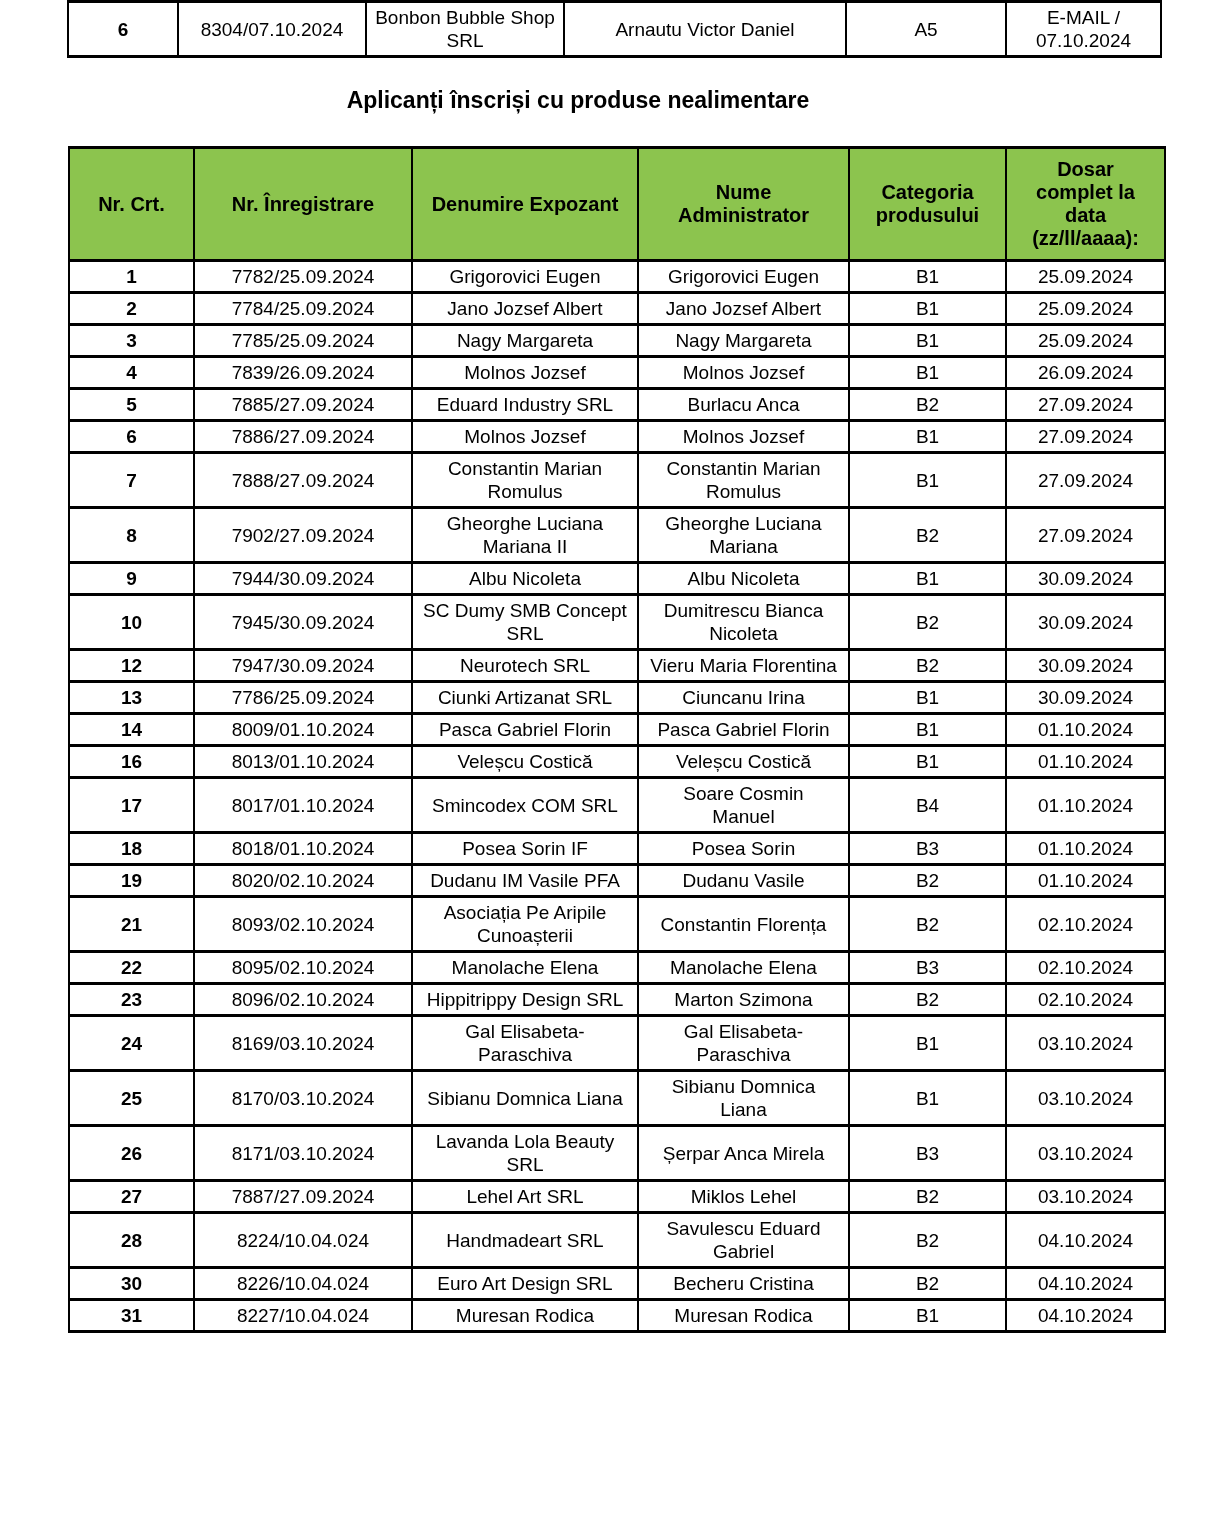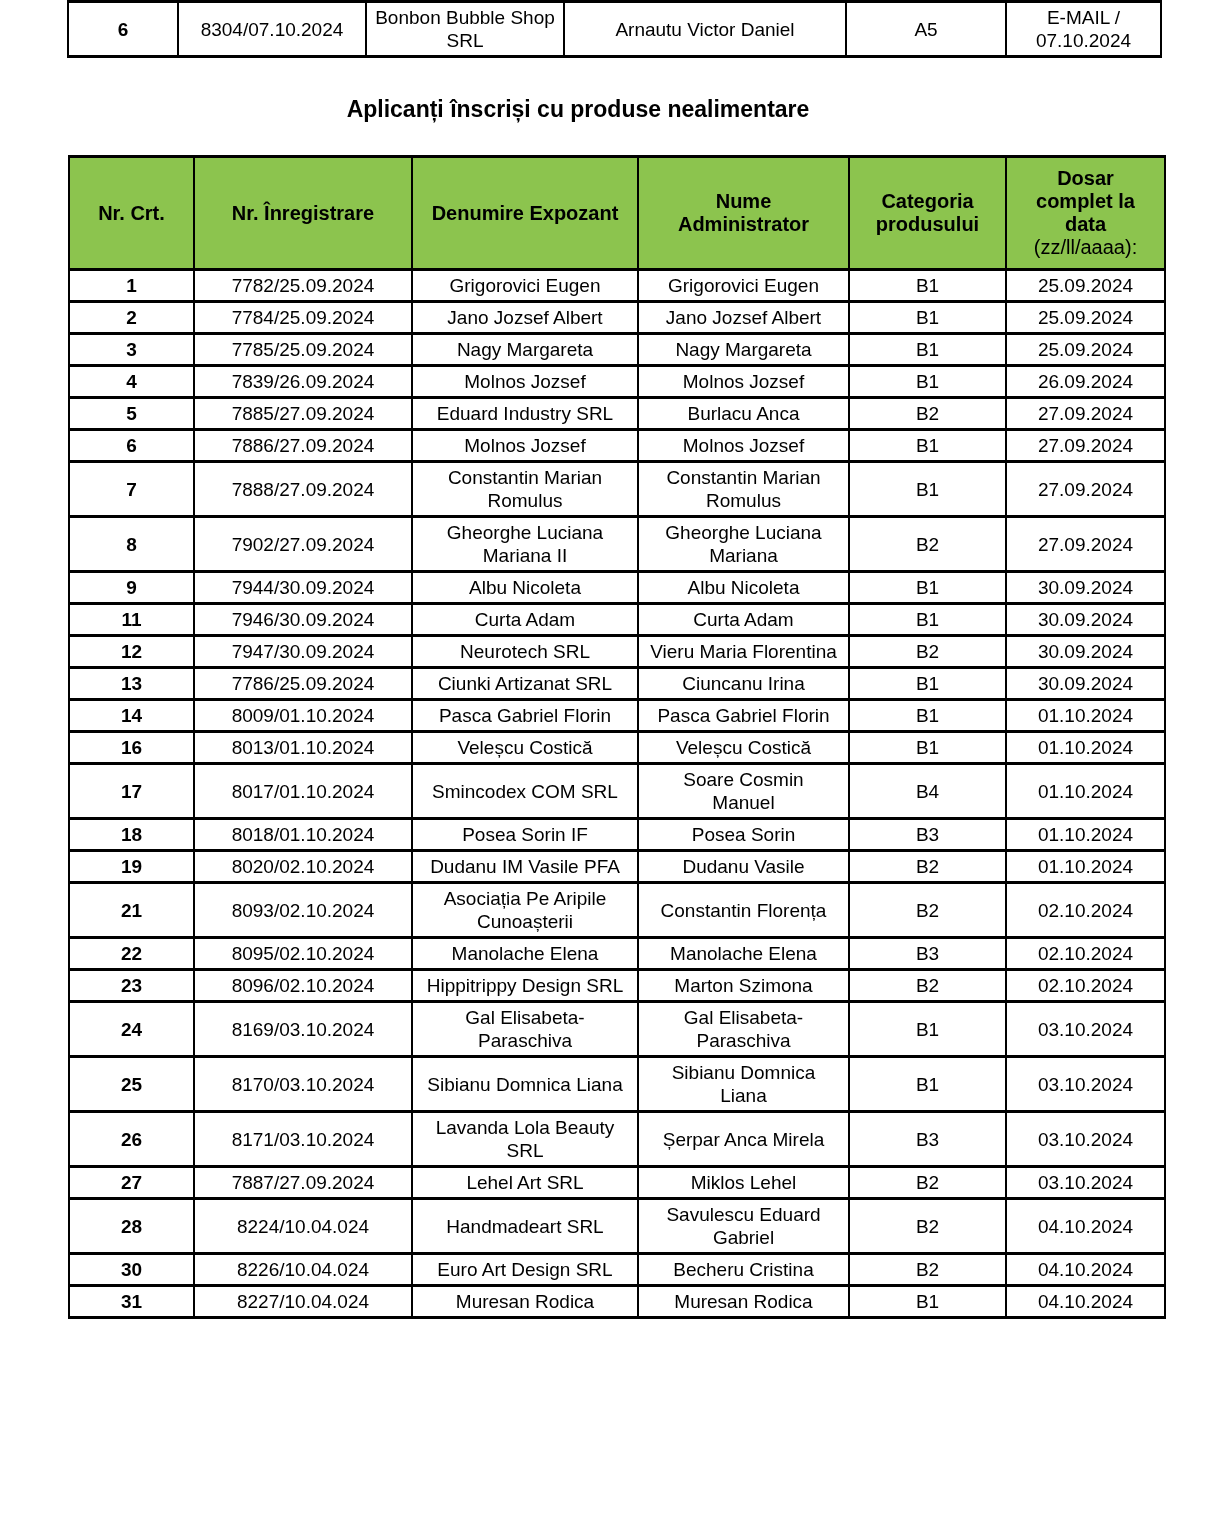--- a/index.html
+++ b/index.html
@@ -35,40 +35,40 @@
     line-height: 23px;
     padding: 3px 2px;
     overflow: hidden;
   }
   .top-table {
     margin: 0 0 0 67px;
     width: 1093px;
   }
   .page-title {
     width: 1096px;
-    margin: 37px 0 0 30px;
+    margin: 28px 0 0 30px;
     font-size: 23px;
     line-height: 29px;
     font-weight: bold;
     text-align: center;
   }
   .main-table {
     margin: 31px 0 0 68px;
     width: 1096px;
   }
   .main-table thead th {
     background: var(--header-green, #8cc44e);
     font-weight: bold;
     font-size: 20px;
     line-height: 23px;
     padding: 9px 17px;
   }
   .header-note {
     display: block;
-    font-weight: normal;
+    font-weight: bold;
   }
   .row-num {
     font-weight: bold;
   }
 </style>
 </head>
 <body>
 
 <div class="page">
 
@@ -191,25 +191,27 @@
         </tr>
         <tr>
           <td class="row-num">9</td>
           <td>7944/30.09.2024</td>
           <td>Albu Nicoleta</td>
           <td>Albu Nicoleta</td>
           <td>B1</td>
           <td>30.09.2024</td>
         </tr>
         <tr>
-          <td class="row-num">11</td>
-          <td>7946/30.09.2024</td>
-          <td>Curta Adam</td>
-          <td>Curta Adam</td>
-          <td>B1</td>
+          <td class="row-num">10</td>
+          <td>7945/30.09.2024</td>
+          <td>SC Dumy SMB Concept
+SRL</td>
+          <td>Dumitrescu Bianca
+Nicoleta</td>
+          <td>B2</td>
           <td>30.09.2024</td>
         </tr>
         <tr>
           <td class="row-num">12</td>
           <td>7947/30.09.2024</td>
           <td>Neurotech SRL</td>
           <td>Vieru Maria Florentina</td>
           <td>B2</td>
           <td>30.09.2024</td>
         </tr>

